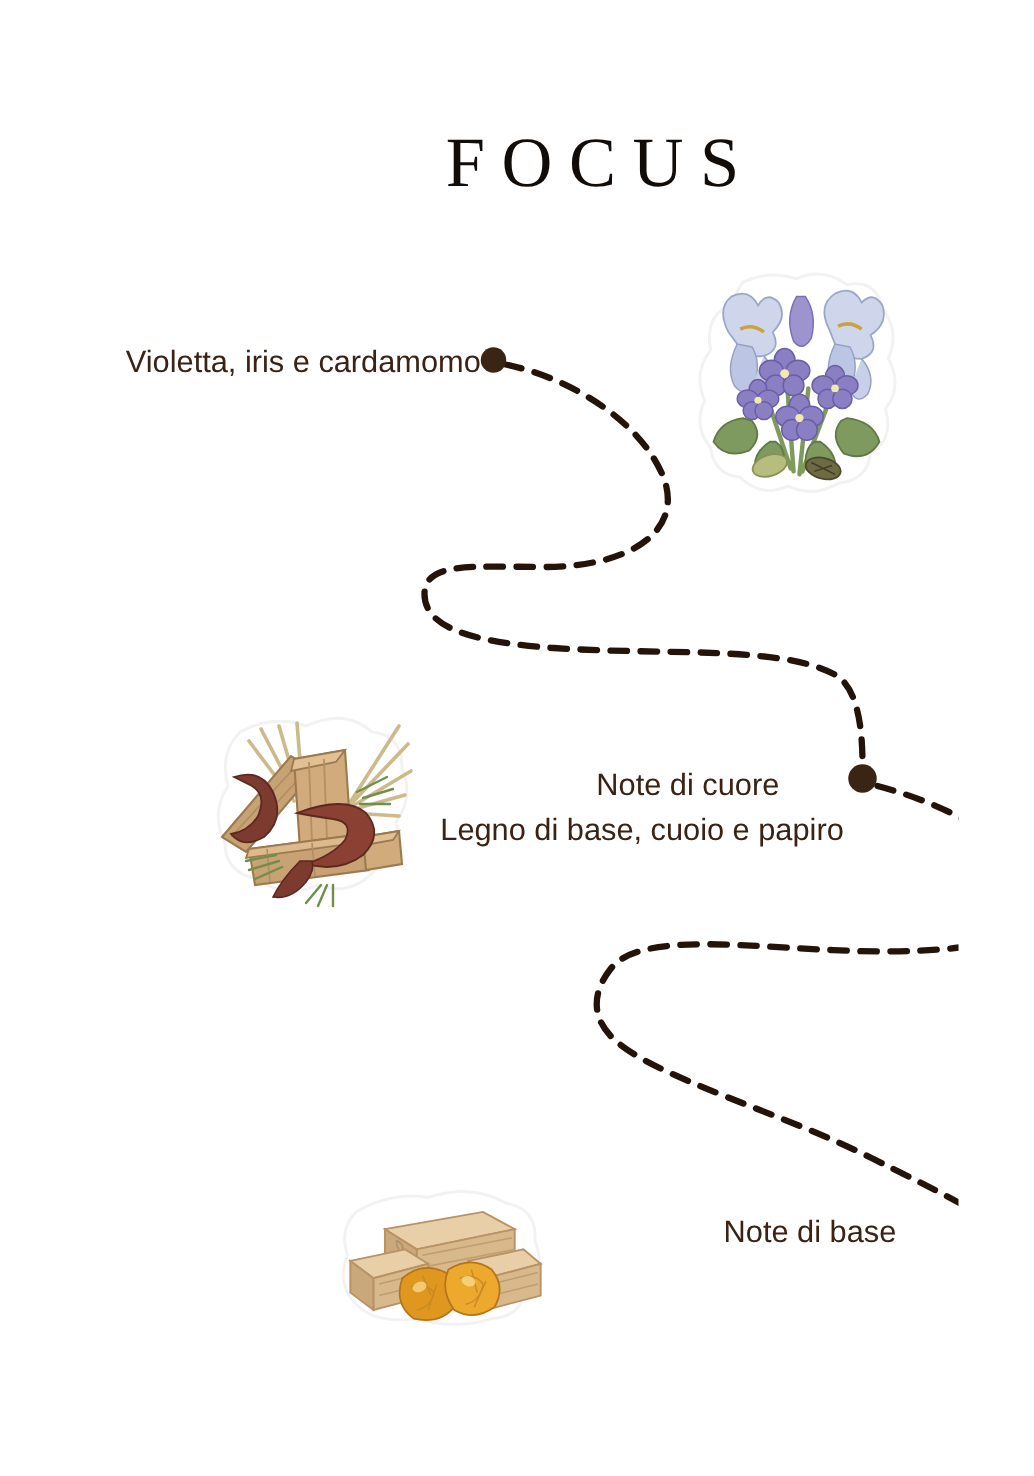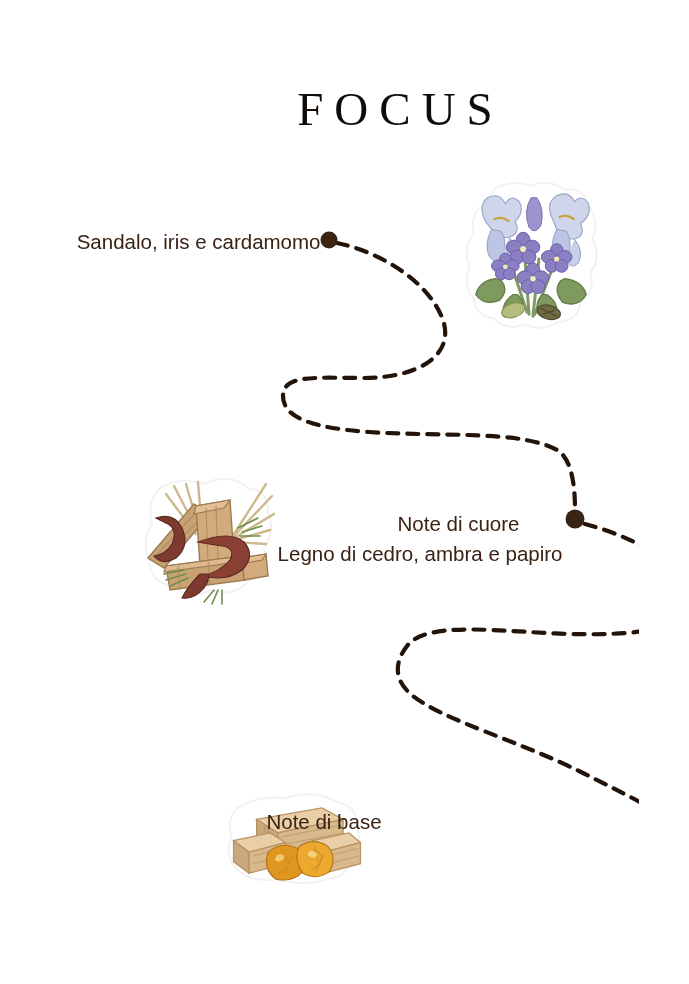--- a/index.html
+++ b/index.html
@@ -72,21 +72,21 @@
     top: 509px;
     width: 512px;
     text-align: right;
   }
   #note-mid .note-title { padding-right: 43px; }
 
   #note-bot {
     left: 0;
     top: 807px;
     width: 578px;
-    text-align: center;
+    text-align: right;
   }
   #note-bot .note-title { padding-right: 31px; }
 
   
   .sticker {
     position: absolute;
   }
   #sticker-violet { left: 404px; top: 176px;  width: 152px; height: 158px; }
   #sticker-cedar  { left: 87px;  top: 470px;  width: 140px; height: 140px; }
   #sticker-sandal { left: 171px; top: 772px;  width: 150px; height: 118px; }
@@ -286,25 +286,25 @@
 
   <svg class="sticker" id="sticker-cedar" viewBox="0 0 140 140" xmlns="http://www.w3.org/2000/svg">
     <use href="#g-cedar" x="0" y="0"></use>
   </svg>
 
   <svg class="sticker" id="sticker-sandal" viewBox="0 0 156 120" xmlns="http://www.w3.org/2000/svg">
     <use href="#g-sandal" x="0" y="0"></use>
   </svg>
 
   <div class="note-block" id="note-top">
-    <span class="note-sub">Sandalo, iris e cardamomo</span>
+    <span class="note-sub">Violetta, iris e cardamomo</span>
   </div>
 
   <div class="note-block" id="note-mid">
     <span class="note-title">Note di cuore</span>
-    <span class="note-sub">Legno di cedro, ambra e papiro</span>
+    <span class="note-sub">Legno di base, cuoio e papiro</span>
   </div>
 
   <div class="note-block" id="note-bot">
     <span class="note-title">Note di base</span>
   </div>
 
 </div>
 
 </body></html>

